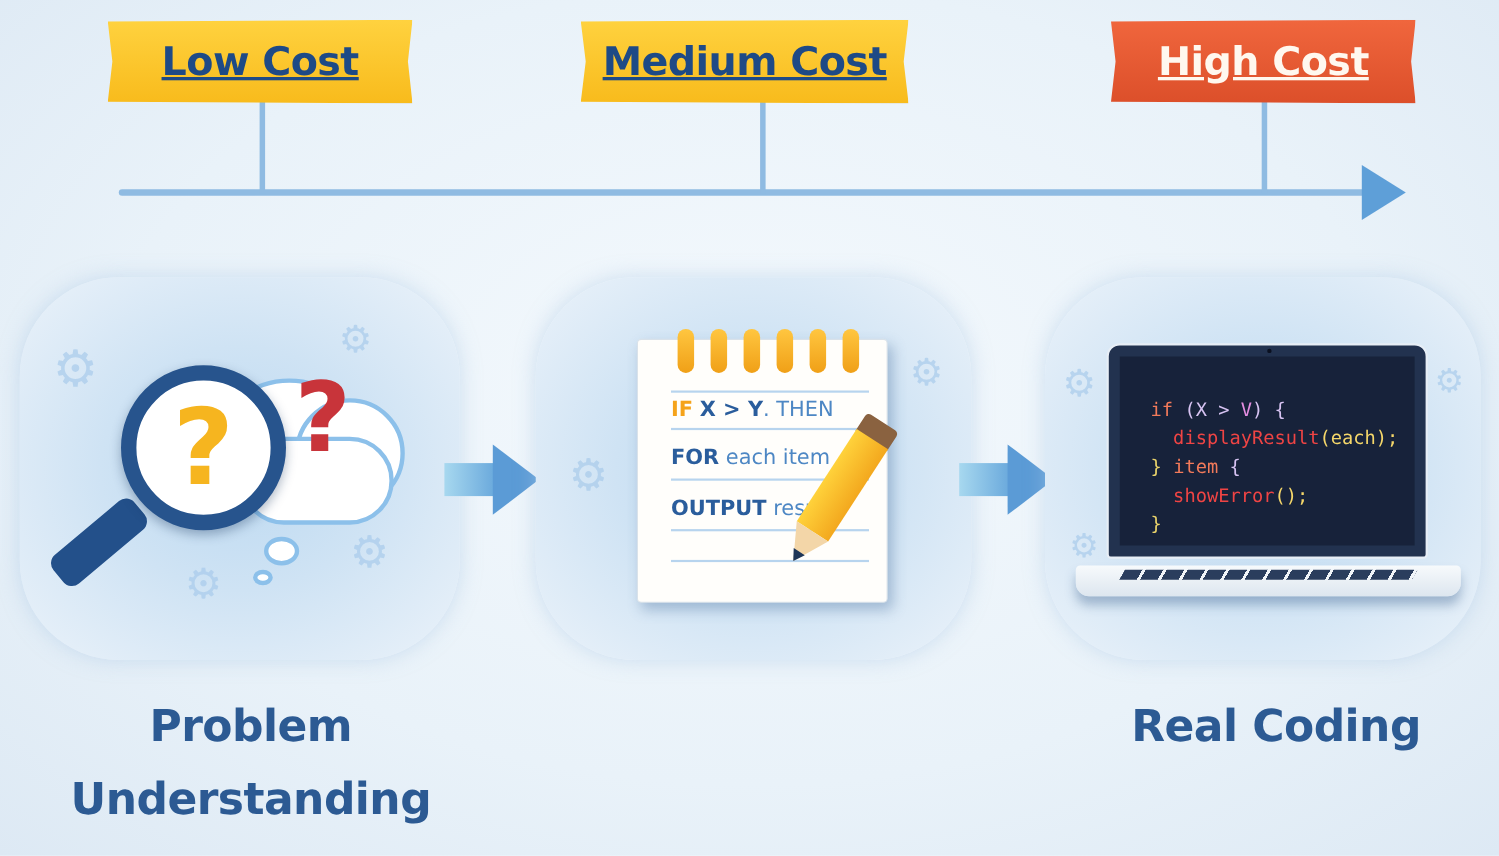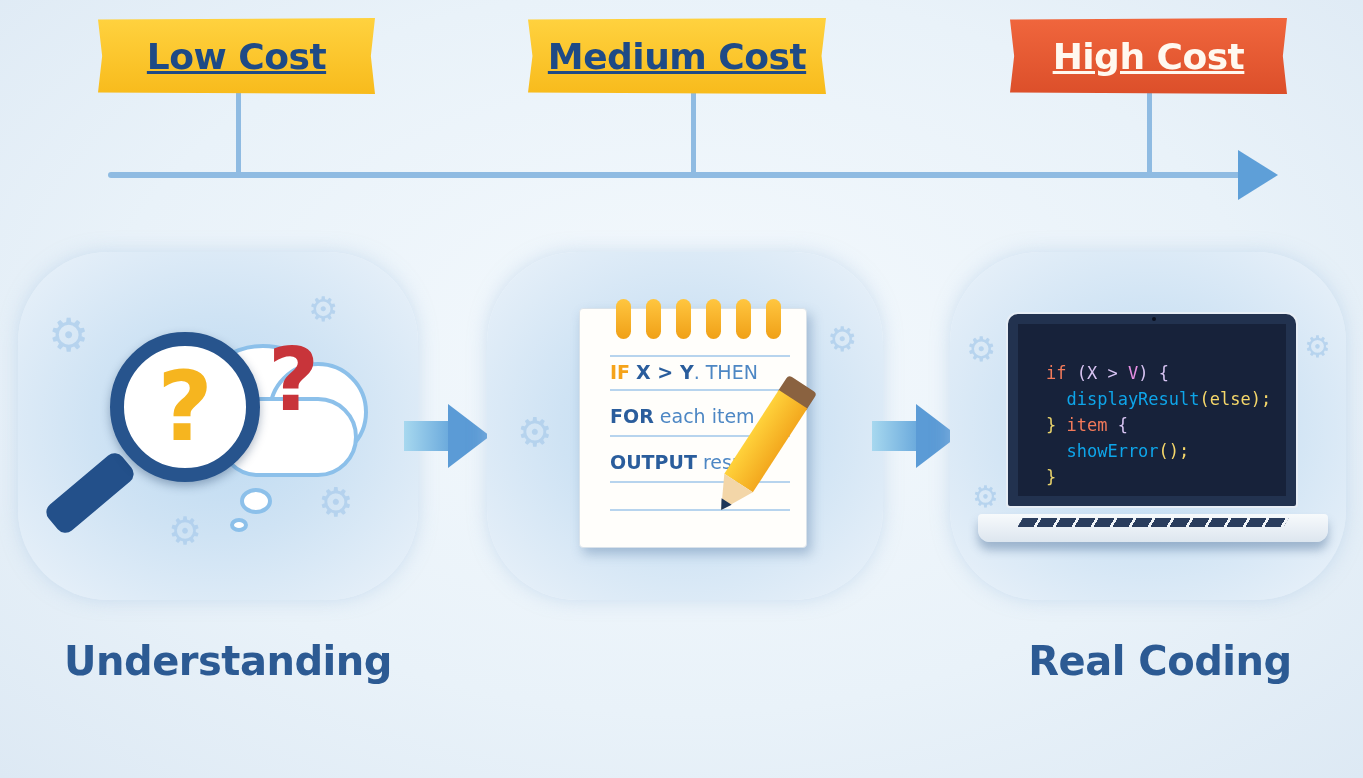--- a/index.html
+++ b/index.html
@@ -77,21 +77,21 @@
     border-left: 6px solid transparent; border-right: 6px solid transparent; border-top: 10px solid #1e3658; }
 
   
   .laptop-screen { left: 58px; top: 62px; width: 288px; height: 192px; background: #17223a;
     border: 10px solid #22324f; border-radius: 10px 10px 2px 2px; box-shadow: 0 0 0 2px #e7eef6; }
   .camera { position: absolute; left: 134px; top: -7px; width: 4px; height: 4px; border-radius: 50%; background: #0a1020; }
   .code { position: absolute; left: 28px; top: 36px; font-family: "DejaVu Sans Mono", monospace; font-size: 17px; line-height: 26px; white-space: pre; color: #e8edf5; }
   .c-kw { color: #f27a5a; }
   .c-punc { color: #d7c3f2; }
   .c-var { color: #e58ee1; }
-  .c-fn { color: #0ea5e9; }
+  .c-fn { color: #ef4444; }
   .c-arg { color: #f5d76a; }
   .c-brace { color: #e9d36b; }
   .laptop-base { left: 28px; top: 262px; width: 350px; height: 28px; background: linear-gradient(180deg,#f7fafc,#dde6ef);
     border-radius: 4px 4px 12px 12px; box-shadow: 0 8px 10px rgba(40,80,130,0.35); }
   .keys { position: absolute; left: 42px; top: 4px; width: 266px; height: 9px;
     background: repeating-linear-gradient(90deg,#2a3d5d 0 16px,#f1f5f9 16px 19px); transform: skewX(-30deg); }
 
   
   .stage-label { font-family: "DejaVu Sans", sans-serif; font-weight: bold; color: #2c5a93; font-size: 40px;
     letter-spacing: -0.5px; text-align: center; line-height: 66px; }
@@ -189,30 +189,31 @@
 </div>
 
 <div class="abs panel panel-3">
   <span class="gear" style="left:22px;top:230px;font-size:30px">⚙</span>
   <span class="gear" style="left:16px;top:80px;font-size:34px">⚙</span>
   <span class="gear" style="left:354px;top:80px;font-size:30px">⚙</span>
 
   <div class="abs laptop-screen">
     <div class="camera"></div>
     <div class="code"><span class="c-kw">if</span><span class="c-punc"> (</span><span class="c-punc">X</span><span class="c-punc"> &gt; </span><span class="c-var">V</span><span class="c-punc">) {</span>
-<span class="c-fn">  displayResult</span><span class="c-arg">(</span><span class="c-arg">else</span><span class="c-arg">);</span>
+<span class="c-fn">  displayResult</span><span class="c-arg">(</span><span class="c-arg">each</span><span class="c-arg">);</span>
 <span class="c-brace">}</span><span class="c-kw"> item</span><span class="c-punc"> {</span>
 <span class="c-fn">  showError</span><span class="c-arg">();</span>
 <span class="c-brace">}</span></div>
   </div>
   <div class="abs laptop-base">
     <div class="keys"></div>
   </div>
 </div>
 
 <div class="abs stage-label label-1">
+  <div>Problem</div>
   <div>Understanding</div>
 </div>
 <div class="abs stage-label label-2">
 </div>
 <div class="abs stage-label label-3">
   <div>Real Coding</div>
 </div>
 
 </body></html>

